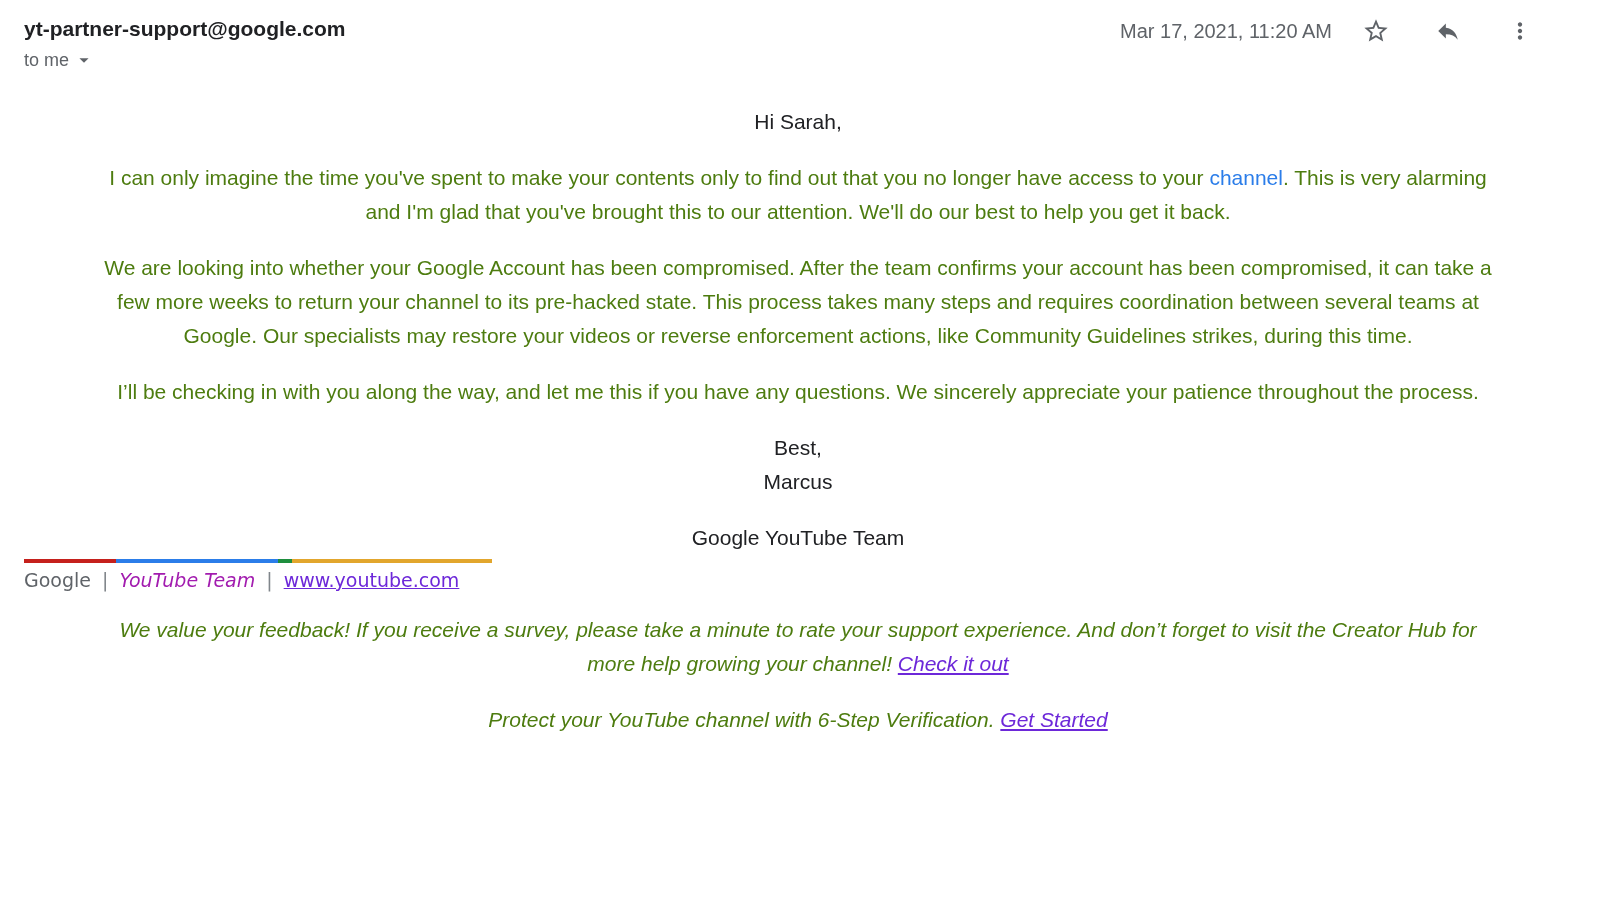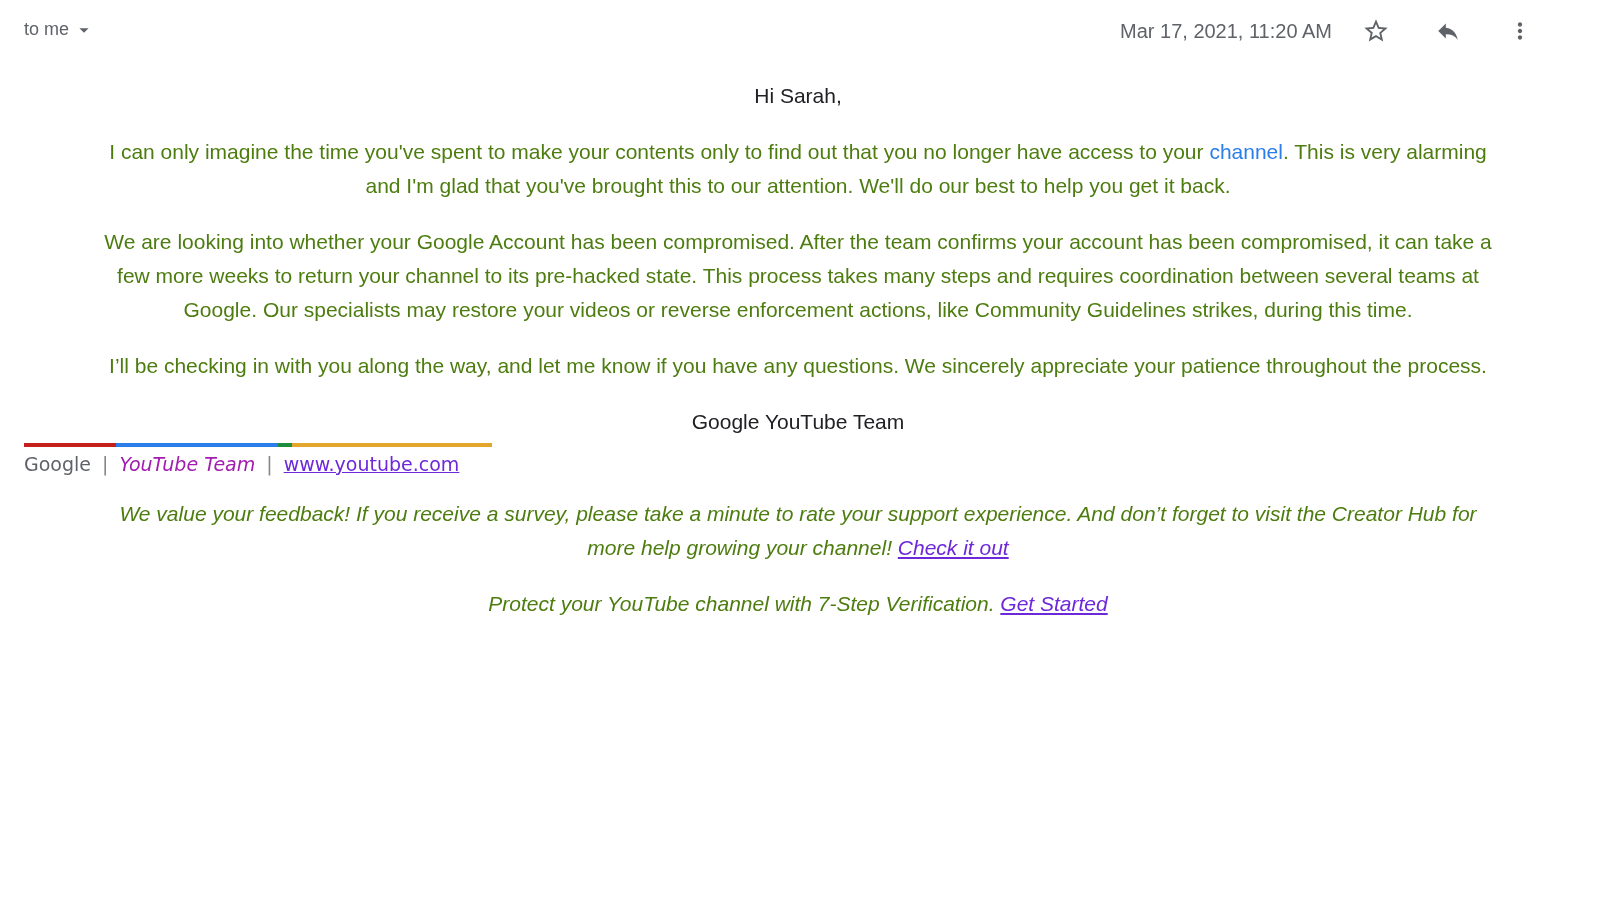--- a/index.html
+++ b/index.html
@@ -21,20 +21,21 @@
     padding-right: 66px;
   }
   .sender {
     font-size: 21px;
     font-weight: bold;
     line-height: 30px;
     color: #202124;
   }
   .recipient {
     display: inline-flex;
+    align-items: center;
     gap: 4px;
     color: #5f6368;
     font-size: 18px;
     margin-top: 5px;
     cursor: pointer;
   }
   .header-right {
     display: flex;
     align-items: center;
     gap: 44px;
@@ -94,20 +95,21 @@
   .italic-para { font-style: italic; }
   .italic-para a.seg-ulink { font-style: italic; }
 </style>
 </head>
 <body>
 
 <div class="email">
 
   <div class="header-row">
     <div>
+      <div class="sender">yt-partner-support@google.com</div>
       <div class="recipient">
         <span>to me</span>
         <span class="caret">
           <svg width="22" height="22" viewBox="0 0 24 24">
               <path d="M7 10l5 5 5-5z"></path>
             </svg>
         </span>
       </div>
     </div>
 
@@ -131,31 +133,33 @@
     </div>
   </div>
 
   <div class="content">
     <p>Hi Sarah,</p>
     <p><span class="seg-text">I can only imagine the time you've spent to make your contents only to find out that you no longer have access to your </span><a class="seg-link" href="#">channel</a><span class="seg-text">. This is very alarming
 and I'm glad that you've brought this to our attention. We'll do our best to help you get it back.</span></p>
     <p><span class="seg-text">We are looking into whether your Google Account has been compromised. After the team confirms your account has been compromised, it can take a
 few more weeks to return your channel to its pre-hacked state. This process takes many steps and requires coordination between several teams at
 Google. Our specialists may restore your videos or reverse enforcement actions, like Community Guidelines strikes, during this time.</span></p>
-    <p><span class="seg-text">I’ll be checking in with you along the way, and let me know if you have any questions. We sincerely appreciate your patience throughout the process.</span></p>
+    <p><span class="seg-text">I’ll be checking in with you along the way, and let me this if you have any questions. We sincerely appreciate your patience throughout the process.</span></p>
+    <p>Best,
+Marcus</p>
 
     <div>
       <p class="sig-heading">Google YouTube Team</p>
       <div class="color-bar">
           <span class="bar-seg" style="background: rgb(197, 32, 28); width: 92px;"></span>
           <span class="bar-seg" style="background: rgb(43, 125, 233); width: 162px;"></span>
           <span class="bar-seg" style="background: rgb(30, 142, 62); width: 14px;"></span>
           <span class="bar-seg" style="background: rgb(226, 166, 45); width: 200px;"></span>
         </div>
       <div class="sig-line"><span class="seg-grey">Google</span><span class="seg-sep">|</span><span class="seg-italic">YouTube Team</span><span class="seg-sep">|</span><a class="seg-ulink" href="#">www.youtube.com</a></div>
     </div>
 
     <p class="italic-para"><span class="seg-text">We value your feedback! If you receive a survey, please take a minute to rate your support experience. And don’t forget to visit the Creator Hub for
 more help growing your channel! </span><a class="seg-ulink" href="#">Check it out</a></p>
-    <p class="italic-para"><span class="seg-text">Protect your YouTube channel with 7-Step Verification. </span><a class="seg-ulink" href="#">Get Started</a></p>
+    <p class="italic-para"><span class="seg-text">Protect your YouTube channel with 6-Step Verification. </span><a class="seg-ulink" href="#">Get Started</a></p>
   </div>
 
 </div>
 
 </body></html>

